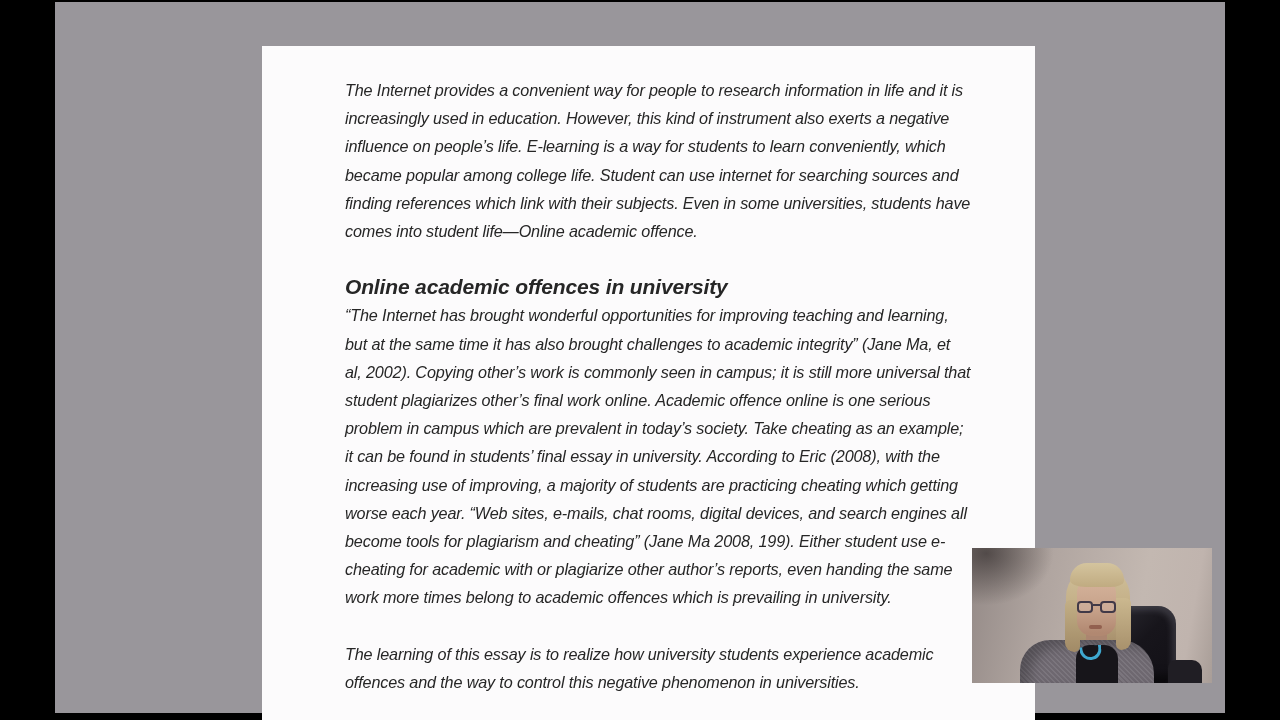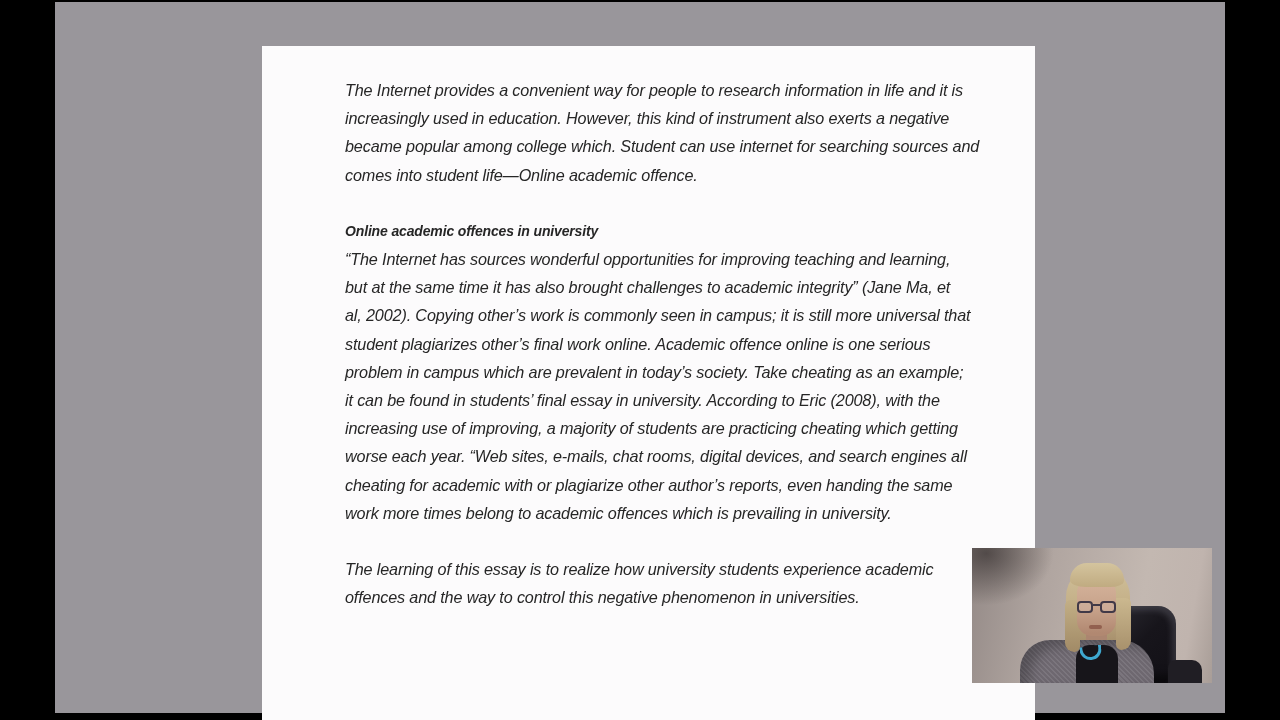--- a/index.html
+++ b/index.html
@@ -41,21 +41,21 @@
     letter-spacing: -0.15px;
     line-height: 28.2px;
     color: #262626;
   }
   .para { margin: 0 0 28px 0; }
   .para:last-child { margin-bottom: 0; }
   .text-line { white-space: nowrap; }
   .heading {
     font-weight: bold;
     font-style: italic;
-    font-size: 14px;
+    font-size: 21px;
     line-height: 28.2px;
     margin: 0;
     white-space: nowrap;
   }
 
   
   .webcam {
     position: absolute;
     left: 972px; top: 548px;
     width: 240px; height: 135px;
@@ -165,33 +165,36 @@
 
 <div id="frame">
 
   <div class="video-bg"></div>
 
   <div class="doc-page">
     <div class="doc-text">
       <div class="para">
           <div class="text-line">The Internet provides a convenient way for people to research information in life and it is</div>
           <div class="text-line">increasingly used in education. However, this kind of instrument also exerts a negative</div>
-          <div class="text-line">became popular among college which. Student can use internet for searching sources and</div>
+          <div class="text-line">influence on people’s life. E-learning is a way for students to learn conveniently, which</div>
+          <div class="text-line">became popular among college life. Student can use internet for searching sources and</div>
+          <div class="text-line">finding references which link with their subjects. Even in some universities, students have</div>
           <div class="text-line">comes into student life—Online academic offence.</div>
         </div>
       <div class="heading">Online academic offences in university</div>
       <div class="para">
-          <div class="text-line">“The Internet has sources wonderful opportunities for improving teaching and learning,</div>
+          <div class="text-line">“The Internet has brought wonderful opportunities for improving teaching and learning,</div>
           <div class="text-line">but at the same time it has also brought challenges to academic integrity” (Jane Ma, et</div>
           <div class="text-line">al, 2002). Copying other’s work is commonly seen in campus; it is still more universal that</div>
           <div class="text-line">student plagiarizes other’s final work online. Academic offence online is one serious</div>
           <div class="text-line">problem in campus which are prevalent in today’s society. Take cheating as an example;</div>
           <div class="text-line">it can be found in students’ final essay in university. According to Eric (2008), with the</div>
           <div class="text-line">increasing use of improving, a majority of students are practicing cheating which getting</div>
           <div class="text-line">worse each year. “Web sites, e-mails, chat rooms, digital devices, and search engines all</div>
+          <div class="text-line">become tools for plagiarism and cheating” (Jane Ma 2008, 199). Either student use e-</div>
           <div class="text-line">cheating for academic with or plagiarize other author’s reports, even handing the same</div>
           <div class="text-line">work more times belong to academic offences which is prevailing in university.</div>
         </div>
       <div class="para">
           <div class="text-line">The learning of this essay is to realize how university students experience academic</div>
           <div class="text-line">offences and the way to control this negative phenomenon in universities.</div>
         </div>
     </div>
   </div>
 

